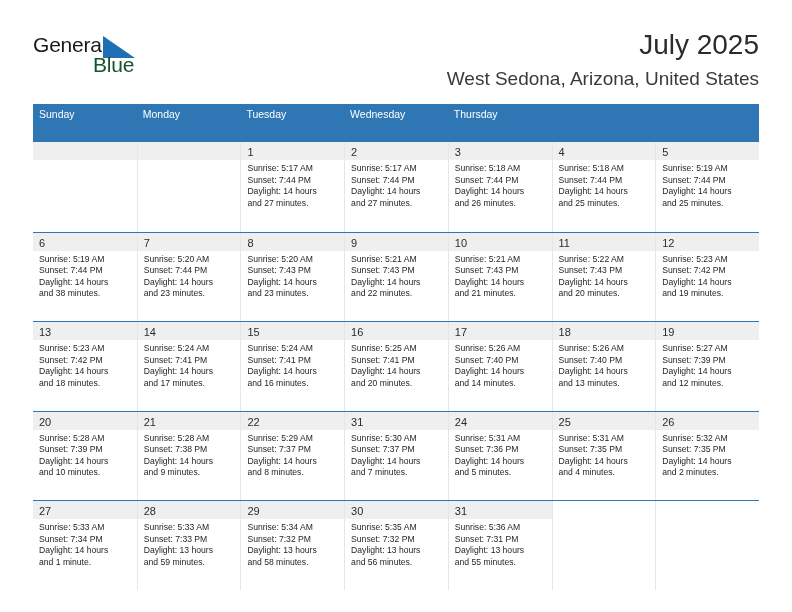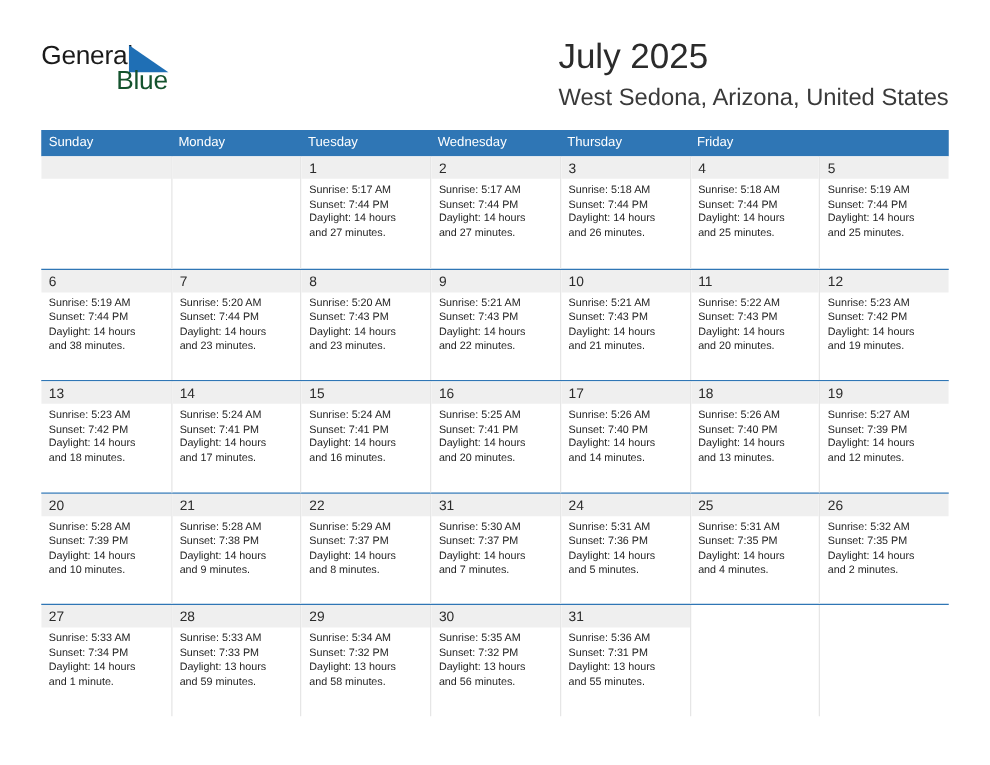--- a/index.html
+++ b/index.html
@@ -59,20 +59,21 @@
     left: 70px;
     top: 3px;
     width: 32px;
     height: 22px;
   }
 
   .title-block {
     position: absolute;
     right: 0px;
     top: 0px;
+    text-align: right;
     margin-left: 16px;
   }
   .cal-title {
     font-size: 28px;
     color: #2b2b2b;
     line-height: 34px;
     white-space: nowrap;
   }
   .cal-subtitle {
     margin-top: 8px;
@@ -85,21 +86,21 @@
   
   .calendar {
     position: absolute;
     left: 33px;
     top: 104px;
     width: 726px;
   }
   .dow-row {
     display: flex;
     width: 726px;
-    height: 21px;
+    height: 38px;
     background: #2f76b5;
   }
   .dow {
     width: 103.71px;
     box-sizing: border-box;
     padding-left: 6px;
     color: #ffffff;
     font-size: 10.5px;
     line-height: 21px;
     white-space: nowrap;
@@ -174,21 +175,20 @@
 
   </div>
 
   <div class="calendar">
     <div class="dow-row" id="dow-row">
         <div class="dow">Sunday</div>
         <div class="dow">Monday</div>
         <div class="dow">Tuesday</div>
         <div class="dow">Wednesday</div>
         <div class="dow">Thursday</div>
-        <div class="dow">Friday</div>
       </div>
     <div id="weeks-container">
         <div class="week first">
           <div class="cell empty">
             <div class="daynum-strip"><span class="daynum"></span></div>
           </div>
           <div class="cell empty">
             <div class="daynum-strip"><span class="daynum"></span></div>
           </div>
           <div class="cell">

